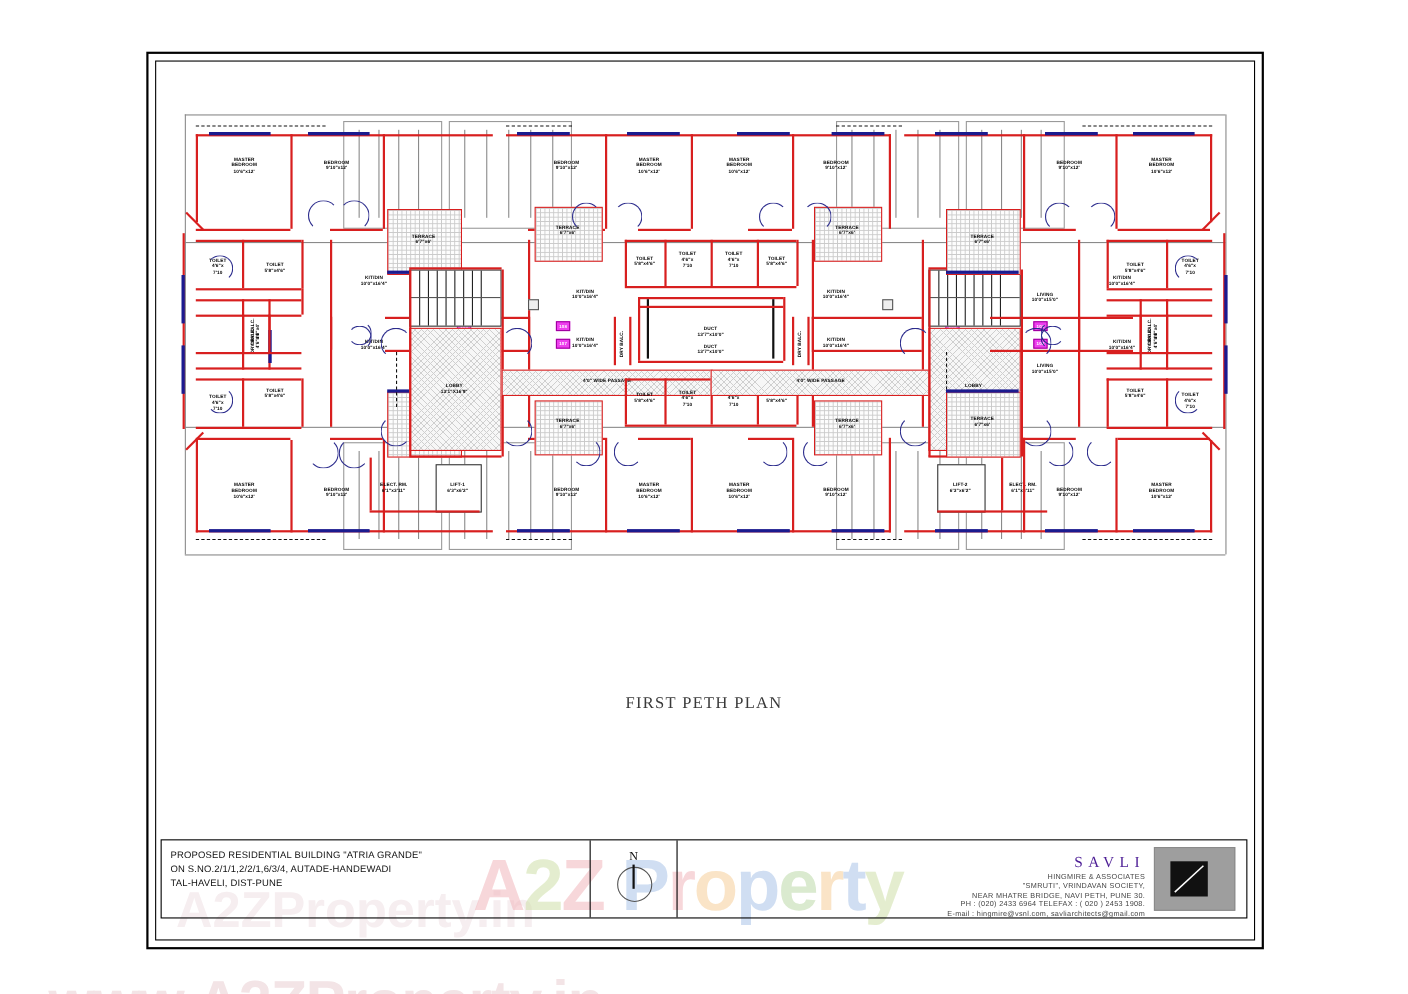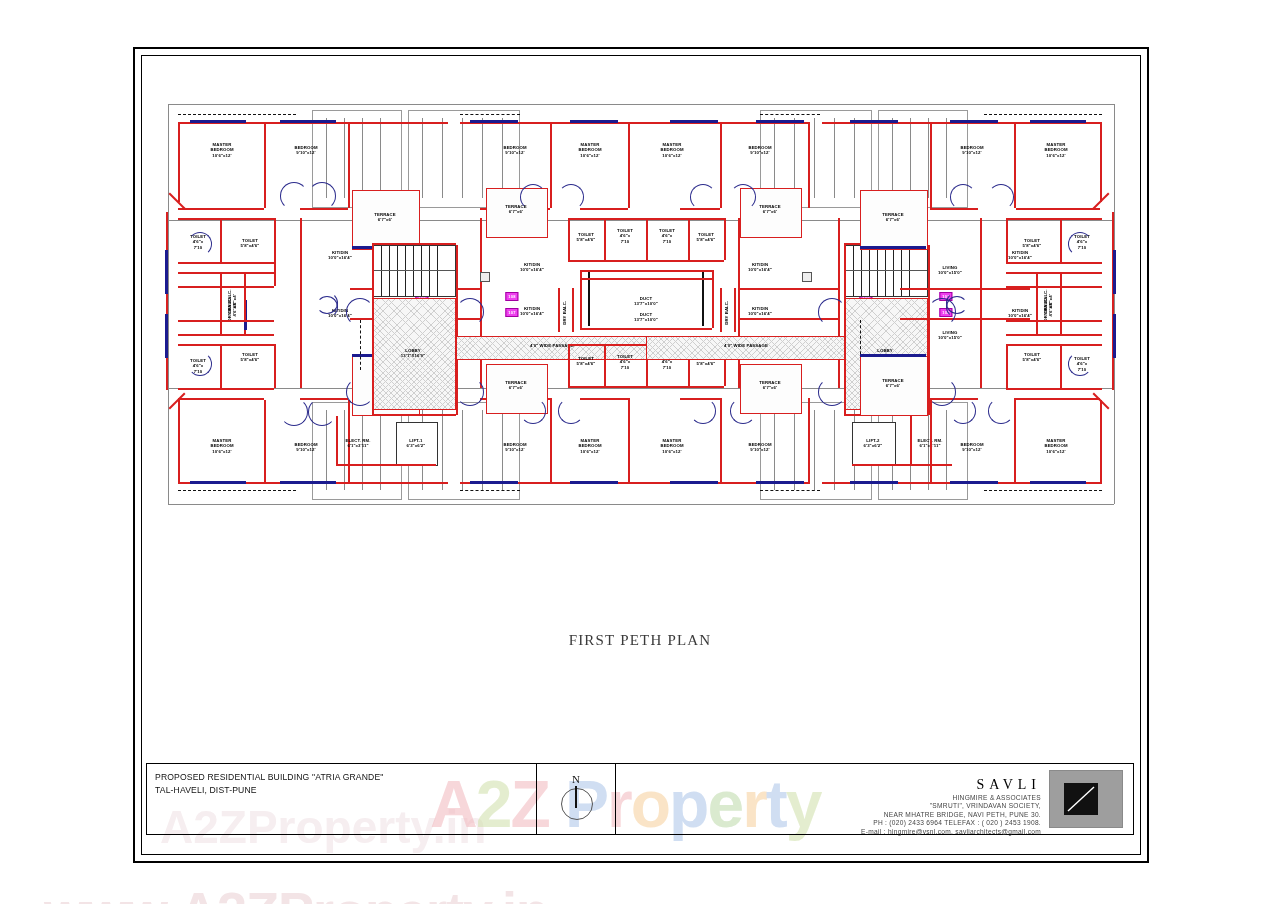--- a/index.html
+++ b/index.html
@@ -78,21 +78,21 @@
   #tb-north{width:78px;border-right:1px solid #000;position:relative;}
   #north-n{position:absolute;left:0;right:0;top:9px;text-align:center;
       font-family:"Liberation Serif",serif;font-size:11px;color:#111;}
   #north-circle{position:absolute;left:50%;top:24px;margin-left:-15px;width:30px;height:30px;
       border:1px solid #555;border-radius:50%;}
   #north-needle{position:absolute;left:50%;top:22px;margin-left:-1px;width:2px;height:22px;
       background:#111;}
   #tb-arch{flex:1;position:relative;display:flex;align-items:center;}
   #arch-text{flex:1;text-align:right;padding-right:8px;}
   #arch-name{font-family:"Liberation Serif",serif;font-size:14px;letter-spacing:5px;
-      color:#000000;margin-bottom:1px;margin-top:15px;}
+      color:#4c1d95;margin-bottom:1px;margin-top:15px;}
   #arch-text div.l{font-size:6.6px;line-height:8.4px;color:#444;letter-spacing:.3px;}
   #arch-logo{width:72px;height:56px;background:#9e9e9e;margin-right:10px;position:relative;
       border:1px solid #8a8a8a;}
   #arch-logo .sq{position:absolute;left:14px;top:12px;width:34px;height:32px;background:#111;}
   #arch-logo .sl{position:absolute;left:16px;top:14px;width:30px;height:28px;}
 </style>
 </head>
 <body>
 
 <div id="wm-bottom">www.A2ZProperty.in</div>
@@ -504,20 +504,21 @@
   <div class="door" style="left:786px;top:196px;width:20px;height:20px;"></div>
   <div class="door" style="left:786px;top:192px;width:20px;height:20px;transform:rotate(-90deg);"></div>
 </div>
 
 <div id="plan-title">FIRST PETH PLAN</div>
 
 <div id="titleblock">
 
   <div id="tb-project">
     <div>PROPOSED RESIDENTIAL BUILDING "ATRIA GRANDE"</div>
+    <div>ON S.NO.2/1/1,2/2/1,6/3/4, AUTADE-HANDEWADI</div>
     <div>TAL-HAVELI, DIST-PUNE</div>
   </div>
 
 
   <div id="tb-north">
     <div id="north-n">N</div>
     <div id="north-circle"></div>
     <div id="north-needle"></div>
   </div>
 

